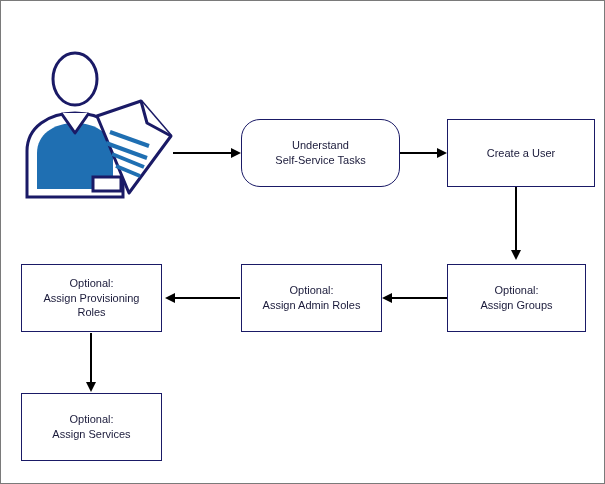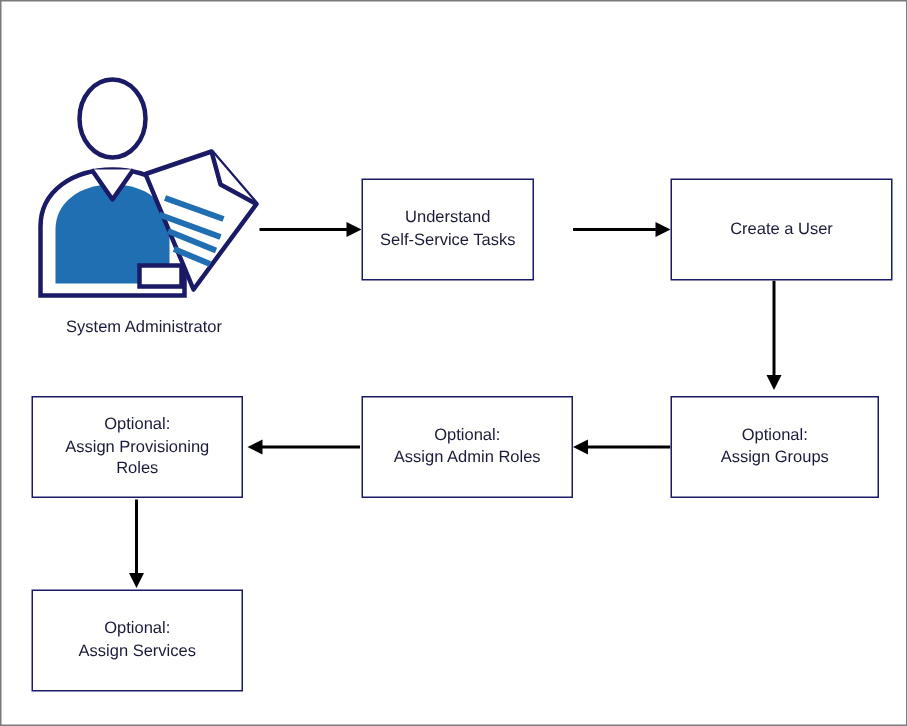--- a/index.html
+++ b/index.html
@@ -110,23 +110,22 @@
     <g>
       <line x1="239" y1="297" x2="172" y2="297" stroke="#000000" stroke-width="2"></line>
       <polygon points="164,297 174,292 174,302" fill="#000000"></polygon>
     </g>
     <g>
       <line x1="90" y1="332" x2="90" y2="383" stroke="#000000" stroke-width="2"></line>
       <polygon points="90,391 85,381 95,381" fill="#000000"></polygon>
     </g>
   </svg>
 
-  <div class="actor-label">System Administrator</div>
 
-  <div class="node" style="left:240px; top:118px; width:115px; height:68px;">Understand
+  <div class="node" style="left:240px; top:118px; width:159px; height:68px;border-radius:19px;">Understand
 Self-Service Tasks</div>
 
   <div class="node" style="left:446px; top:118px; width:148px; height:68px;">Create a User</div>
 
   <div class="node" style="left:446px; top:263px; width:139px; height:68px;">Optional:
 Assign Groups</div>
 
   <div class="node" style="left:240px; top:263px; width:141px; height:68px;">Optional:
 Assign Admin Roles</div>
 

